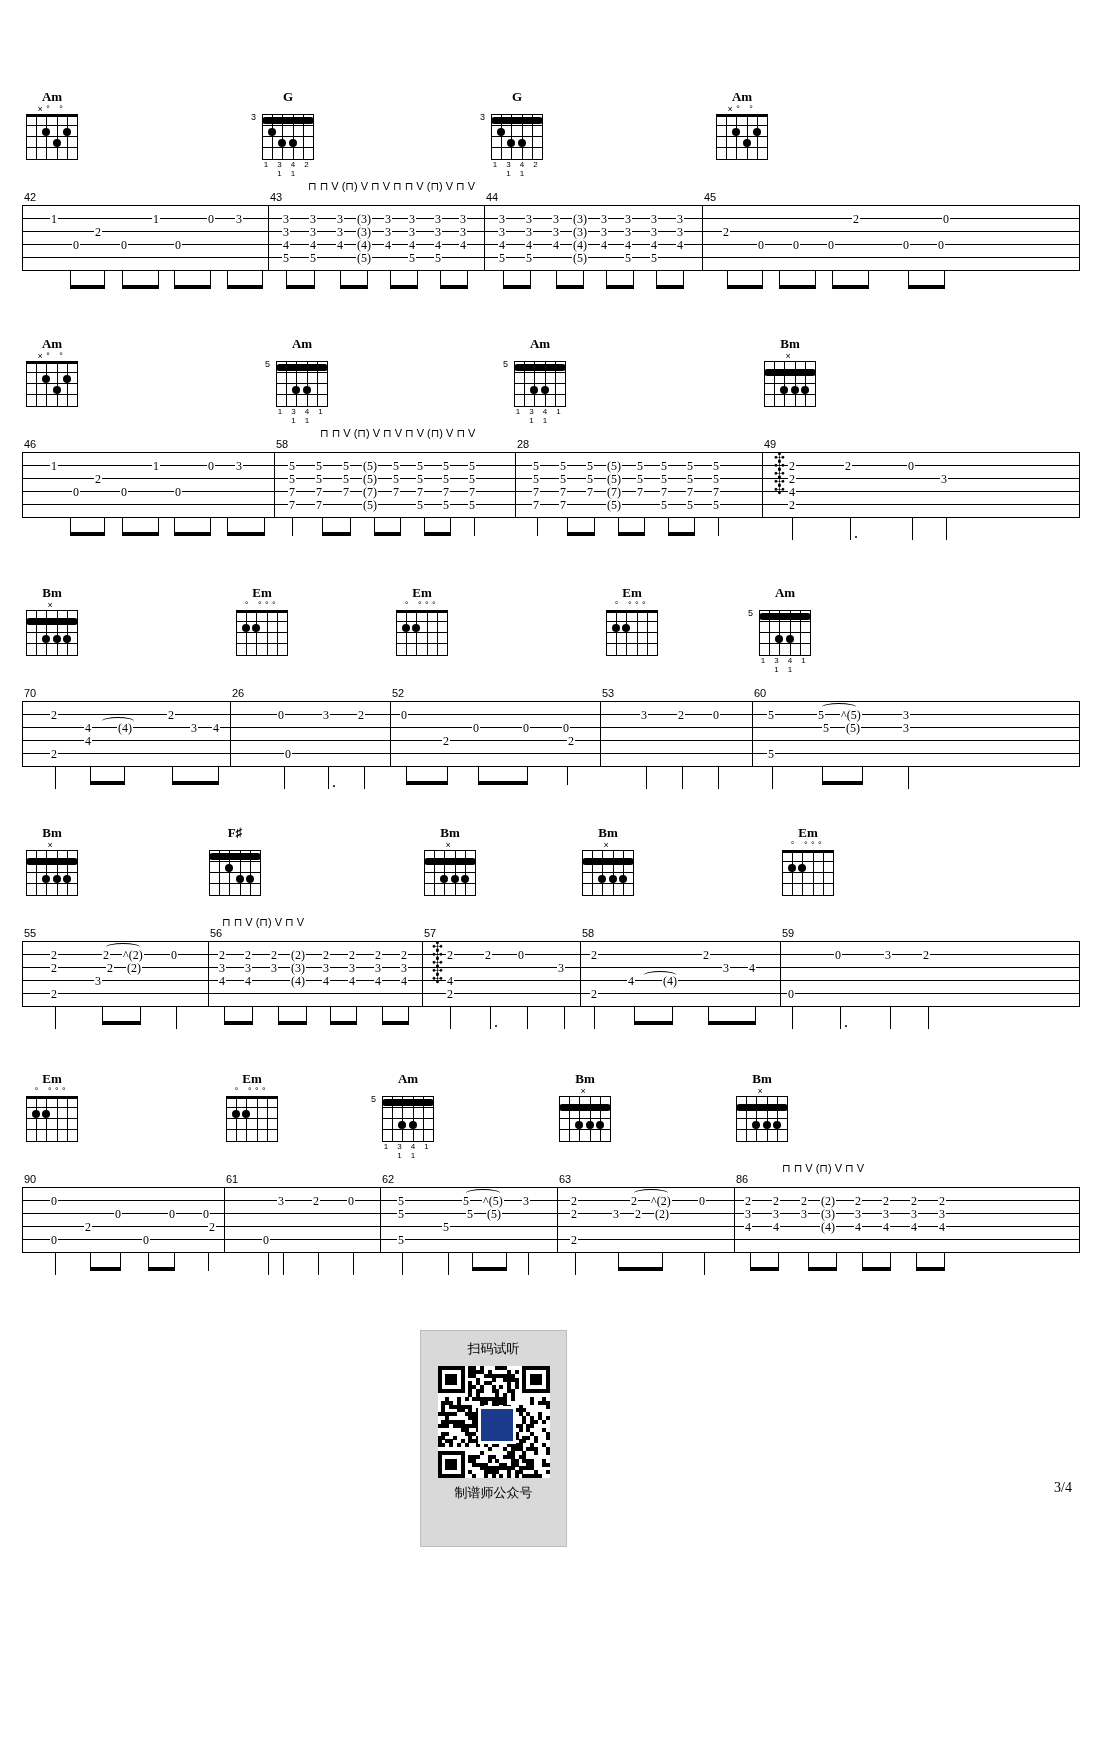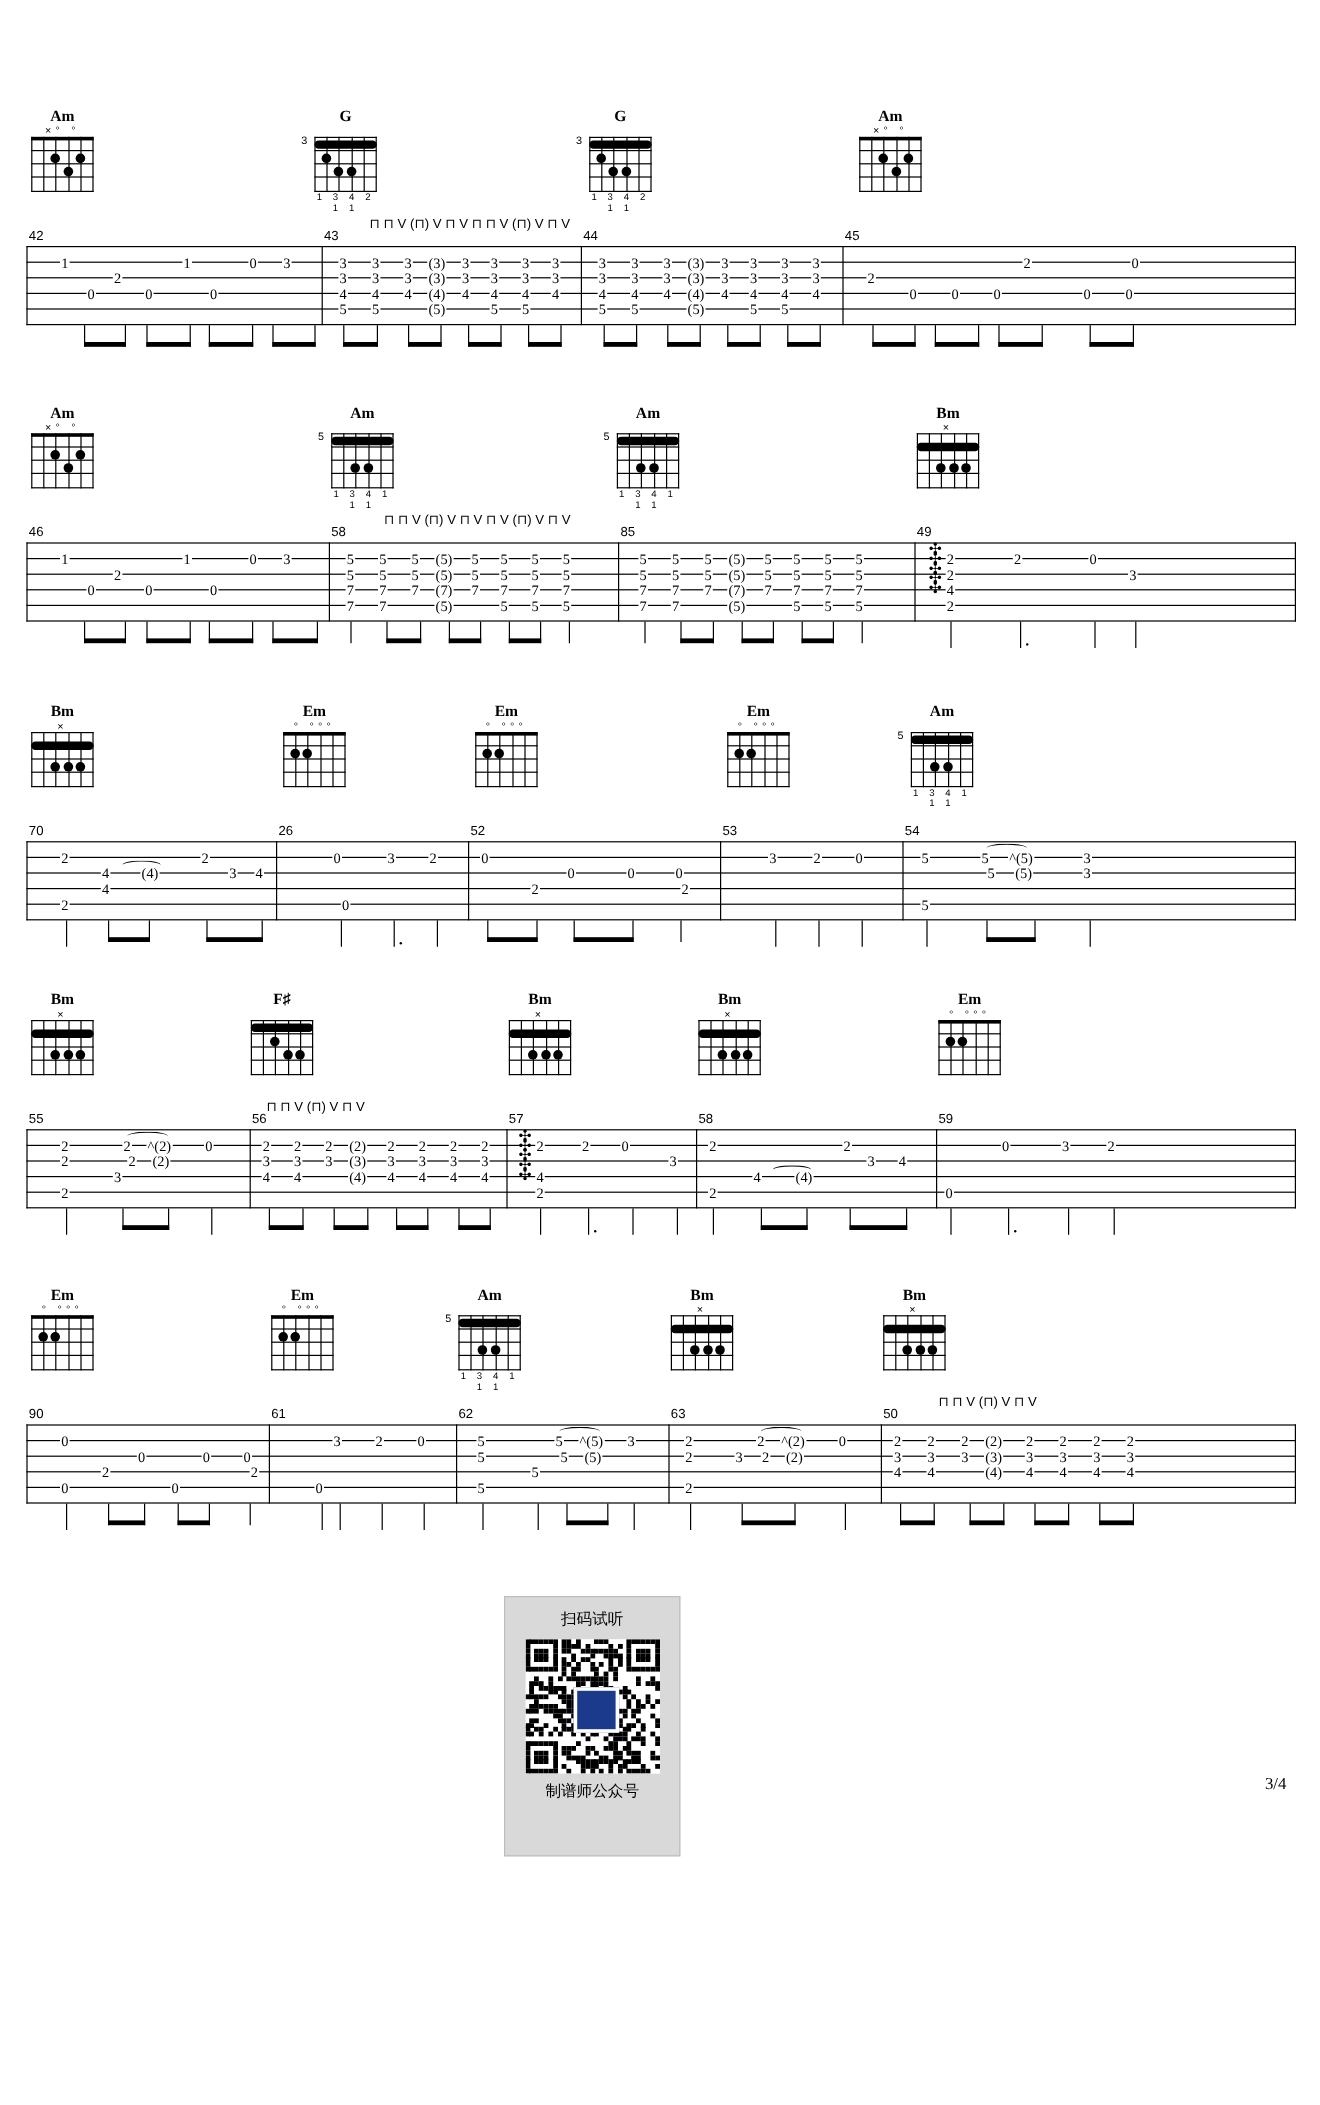--- a/index.html
+++ b/index.html
@@ -404,21 +404,21 @@
         <div class="sl" style="top:52px;"></div>
         <div class="sl" style="top:65px;"></div>
       <div class="bl" style="left:0;height:66px;"></div>
       <div class="bl" style="left:252px;height:66px;"></div>
       <div class="bl" style="left:493px;height:66px;"></div>
       <div class="bl" style="left:740px;height:66px;"></div>
       <div class="bl" style="left:1057px;height:66px;"></div>
 
       <div class="measnum" style="left:2px;top:-14px;">46</div>
       <div class="measnum" style="left:254px;top:-14px;">58</div>
-      <div class="measnum" style="left:495px;top:-14px;">85</div>
+      <div class="measnum" style="left:495px;top:-14px;">28</div>
       <div class="measnum" style="left:742px;top:-14px;">49</div>
 
       <div class="note" style="left:28px;top:8px;">1</div>
       <div class="note" style="left:72px;top:21px;">2</div>
       <div class="note" style="left:50px;top:34px;">0</div>
       <div class="note" style="left:98px;top:34px;">0</div>
       <div class="note" style="left:130px;top:8px;">1</div>
       <div class="note" style="left:152px;top:34px;">0</div>
       <div class="note" style="left:185px;top:8px;">0</div>
       <div class="note" style="left:213px;top:8px;">3</div>
@@ -660,21 +660,21 @@
       <div class="bl" style="left:208px;height:66px;"></div>
       <div class="bl" style="left:368px;height:66px;"></div>
       <div class="bl" style="left:578px;height:66px;"></div>
       <div class="bl" style="left:730px;height:66px;"></div>
       <div class="bl" style="left:1057px;height:66px;"></div>
 
       <div class="measnum" style="left:2px;top:-14px;">70</div>
       <div class="measnum" style="left:210px;top:-14px;">26</div>
       <div class="measnum" style="left:370px;top:-14px;">52</div>
       <div class="measnum" style="left:580px;top:-14px;">53</div>
-      <div class="measnum" style="left:732px;top:-14px;">54</div>
+      <div class="measnum" style="left:732px;top:-14px;">60</div>
 
       <div class="note" style="left:28px;top:8px;">2</div>
       <div class="note" style="left:28px;top:47px;">2</div>
       <div class="note" style="left:62px;top:34px;">4</div>
       <div class="note" style="left:62px;top:21px;">4</div>
       <div class="slurtxt" style="left:95px;top:21px;">(4)</div>
       <div class="note" style="left:145px;top:8px;">2</div>
       <div class="note" style="left:168px;top:21px;">3</div>
       <div class="note" style="left:190px;top:21px;">4</div>
       <div class="slur" style="left:80px;top:16px;width:32px;"></div>
@@ -1089,21 +1089,21 @@
       <div class="bl" style="left:202px;height:66px;"></div>
       <div class="bl" style="left:358px;height:66px;"></div>
       <div class="bl" style="left:535px;height:66px;"></div>
       <div class="bl" style="left:712px;height:66px;"></div>
       <div class="bl" style="left:1057px;height:66px;"></div>
 
       <div class="measnum" style="left:2px;top:-14px;">90</div>
       <div class="measnum" style="left:204px;top:-14px;">61</div>
       <div class="measnum" style="left:360px;top:-14px;">62</div>
       <div class="measnum" style="left:537px;top:-14px;">63</div>
-      <div class="measnum" style="left:714px;top:-14px;">50</div>
+      <div class="measnum" style="left:714px;top:-14px;">86</div>
 
       <div class="note" style="left:28px;top:8px;">0</div>
       <div class="note" style="left:28px;top:47px;">0</div>
       <div class="note" style="left:62px;top:34px;">2</div>
       <div class="note" style="left:92px;top:21px;">0</div>
       <div class="note" style="left:120px;top:47px;">0</div>
       <div class="note" style="left:146px;top:21px;">0</div>
       <div class="note" style="left:180px;top:21px;">0</div>
       <div class="note" style="left:186px;top:34px;">2</div>
 

